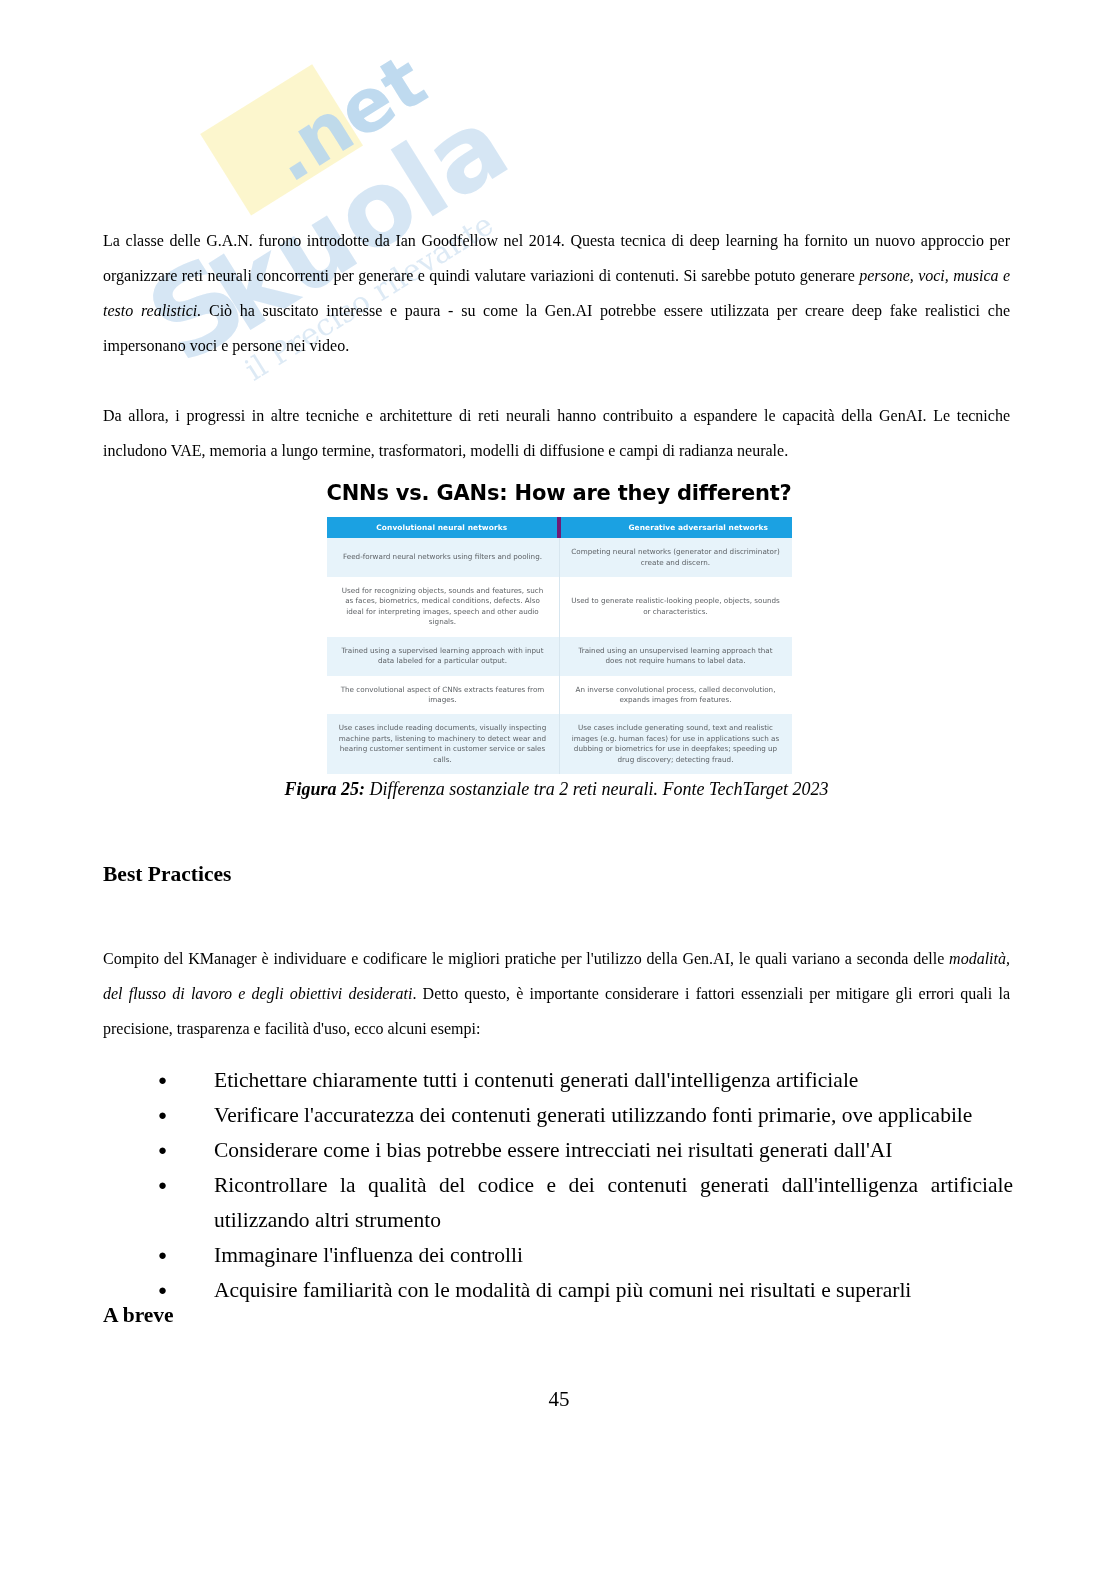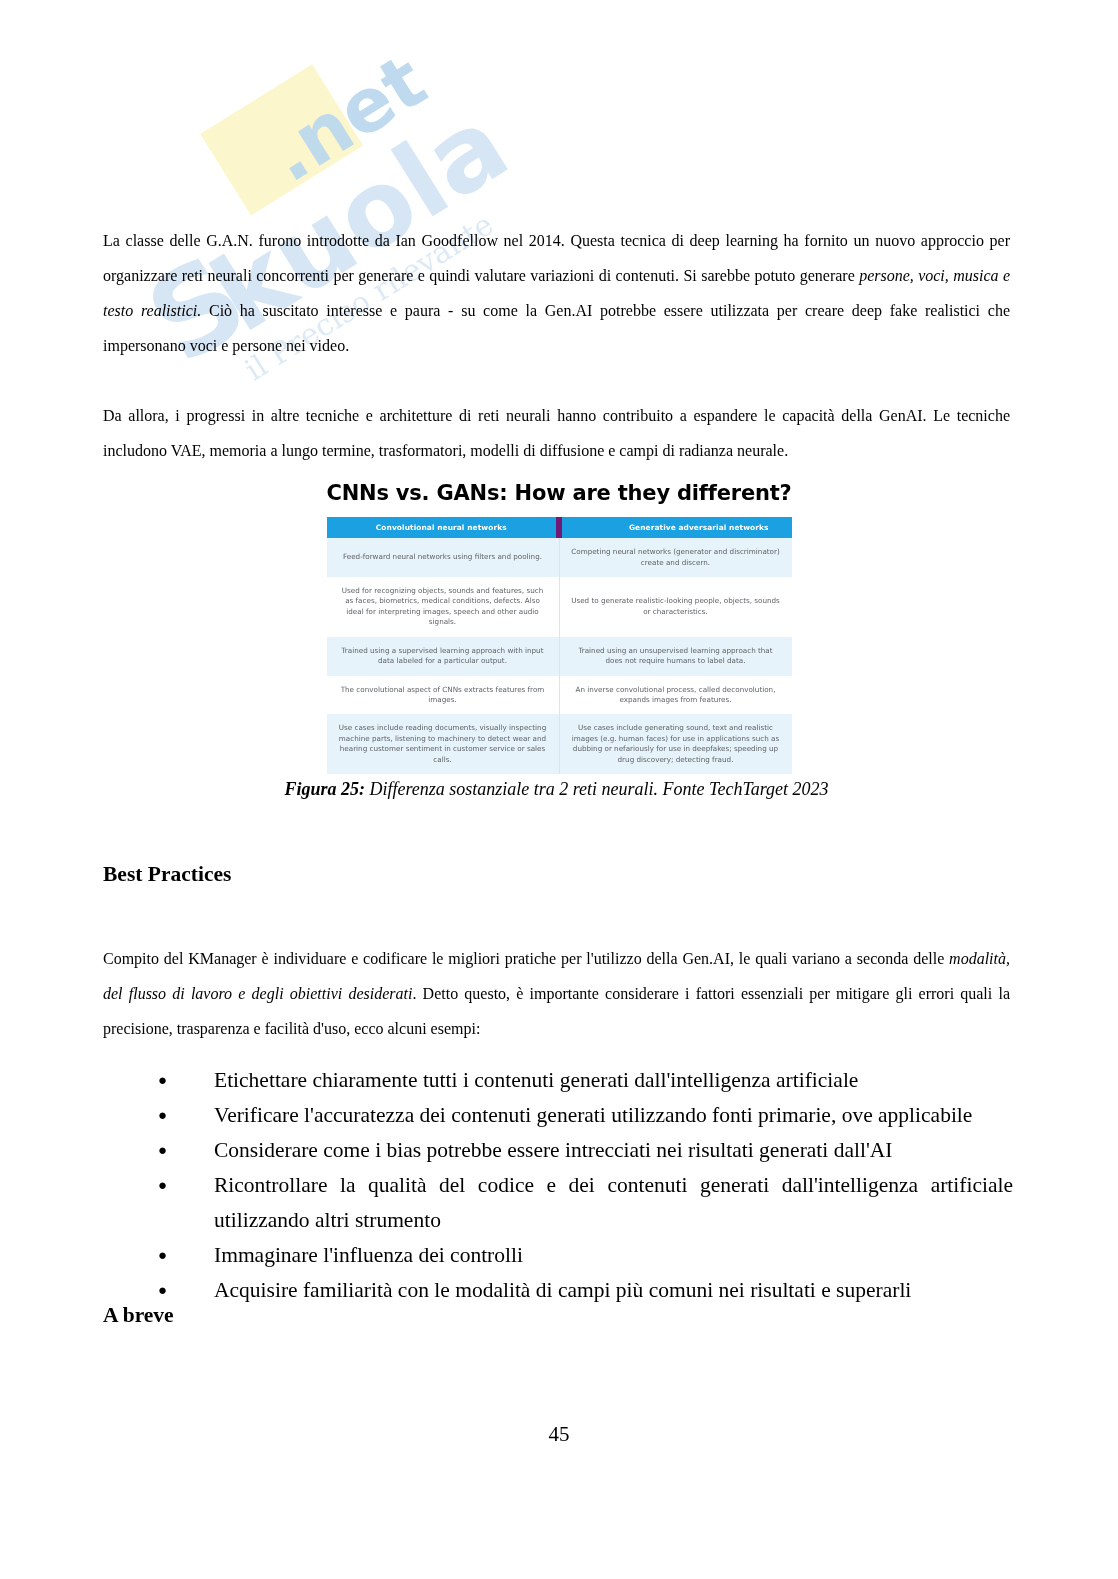--- a/index.html
+++ b/index.html
@@ -82,21 +82,21 @@
   .fig-table th {
     background: #1ba1e2;
     color: #ffffff;
     font-size: 7.4px;
     font-weight: bold;
     padding: 6px 4px 6px 4px;
     text-align: center;
     letter-spacing: 0.1px;
     border: none;
   }
-  .fig-table th.sep-col { border-left: 6px solid #701a75; padding-left: 48px; }
+  .fig-table th.sep-col { border-left: 4px solid #701a75; padding-left: 48px; }
   .fig-table td {
     font-size: 7.2px;
     color: #5b5f63;
     text-align: center;
     padding: 9px 11px;
     line-height: 1.45;
     vertical-align: middle;
     border: none;
   }
   .fig-table td.sep-col { border-left: 1px solid #d7e6ef; }
@@ -149,21 +149,21 @@
     top: 0;
     font-size: 15px;
     line-height: 35px;
   }
   .bullets li.justified .li-text { display: block; }
 
   
   .page-number {
     position: absolute;
     left: 0;
-    top: 1422px;
+    top: 1387px;
     width: 1118px;
     text-align: center;
     font-size: 21px;
   }
 </style>
 </head>
 <body>
 
 <div class="page">
 
@@ -206,21 +206,21 @@
           <tr class="odd">
             <td>Trained using a supervised learning approach with input data labeled for a particular output.</td>
             <td class="sep-col">Trained using an unsupervised learning approach that does not require humans to label data.</td>
           </tr>
           <tr class="even">
             <td>The convolutional aspect of CNNs extracts features from images.</td>
             <td class="sep-col">An inverse convolutional process, called deconvolution, expands images from features.</td>
           </tr>
           <tr class="odd">
             <td>Use cases include reading documents, visually inspecting machine parts, listening to machinery to detect wear and hearing customer sentiment in customer service or sales calls.</td>
-            <td class="sep-col">Use cases include generating sound, text and realistic images (e.g. human faces) for use in applications such as dubbing or nefariously for use in deepfakes; speeding up drug discovery; detecting fraud.</td>
+            <td class="sep-col">Use cases include generating sound, text and realistic images (e.g. human faces) for use in applications such as dubbing or biometrics for use in deepfakes; speeding up drug discovery; detecting fraud.</td>
           </tr>
         </tbody>
       </table>
     </div>
 
     <div class="fig-caption">
       <b>Figura 25:</b><i>&nbsp;<span>Differenza sostanziale tra 2 reti neurali. Fonte TechTarget 2023</span></i>
     </div>
 
     <div class="heading h-best">Best Practices</div>

